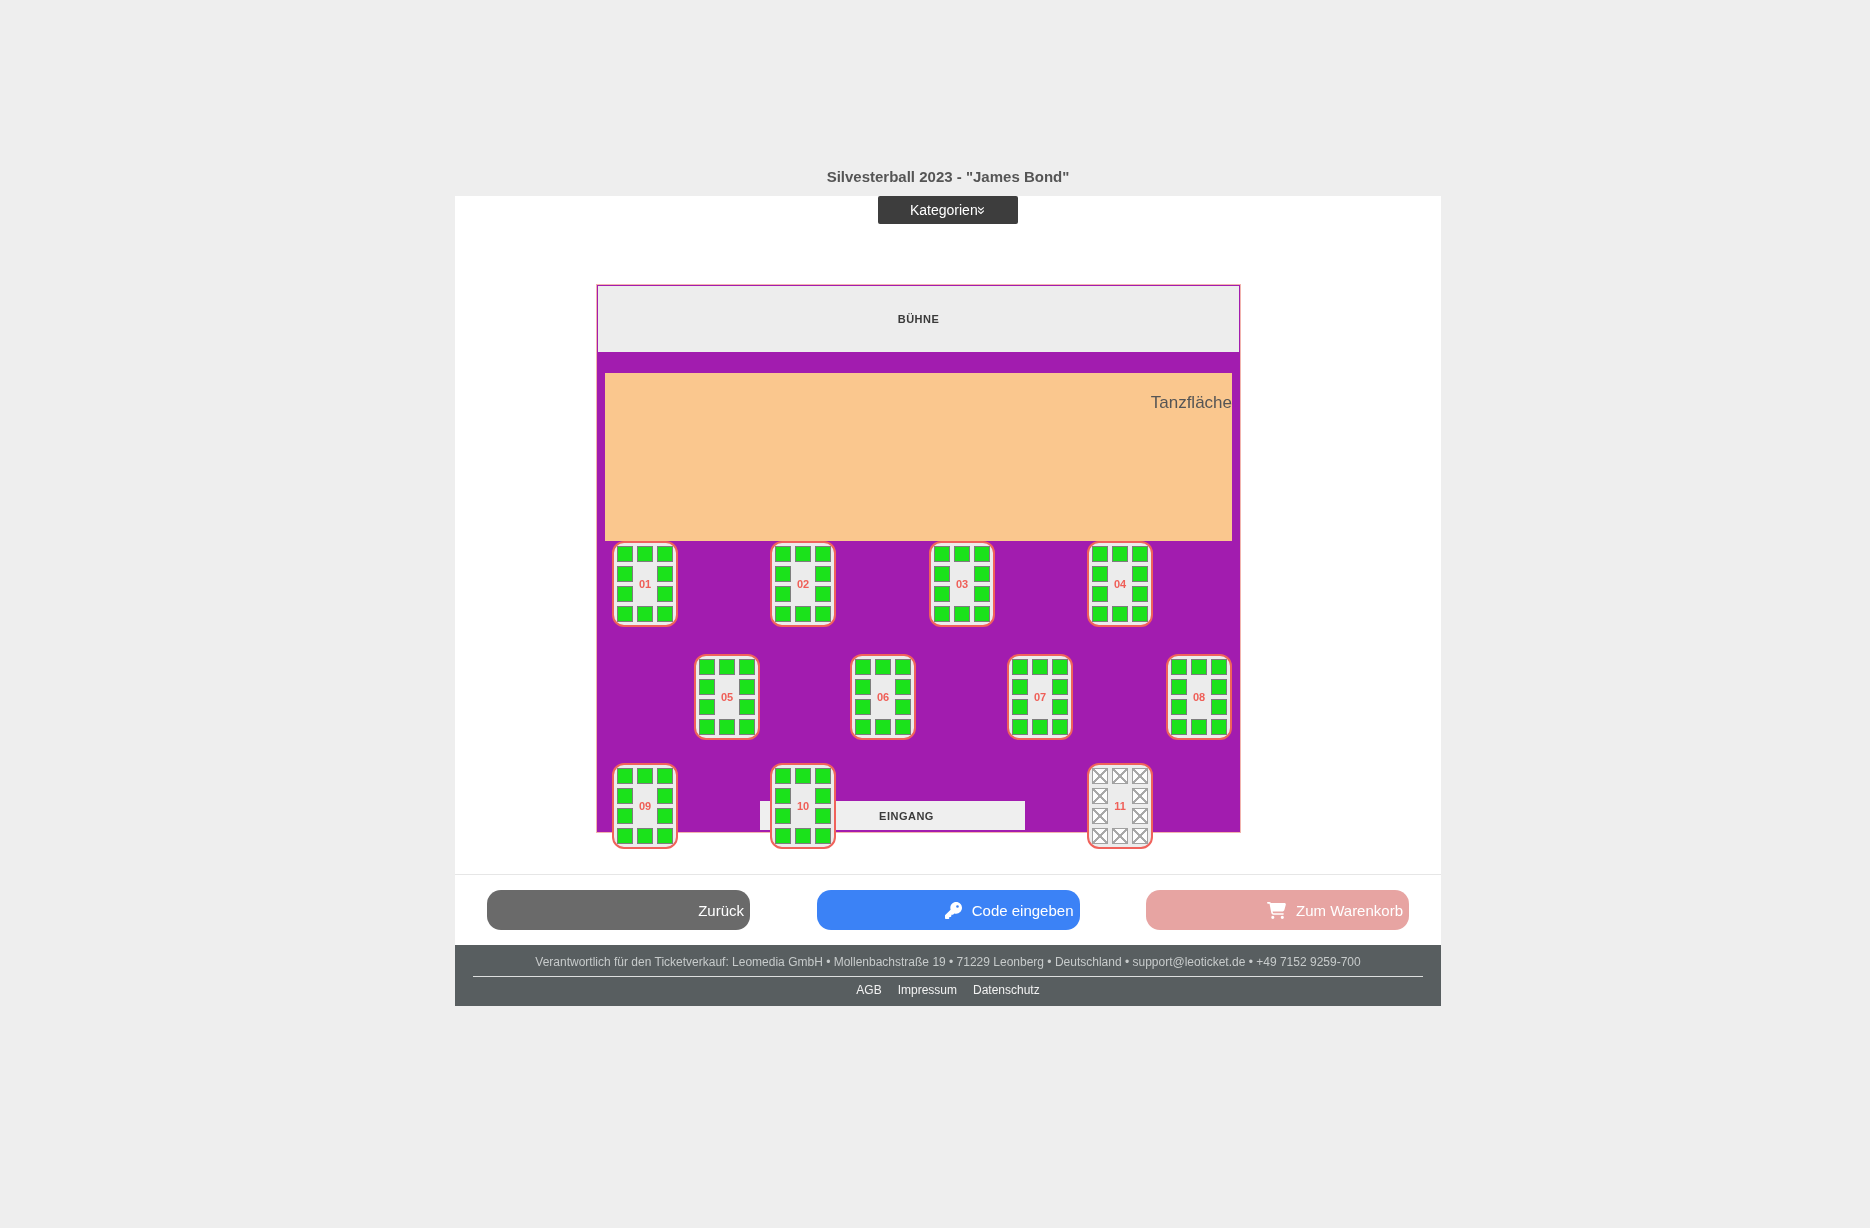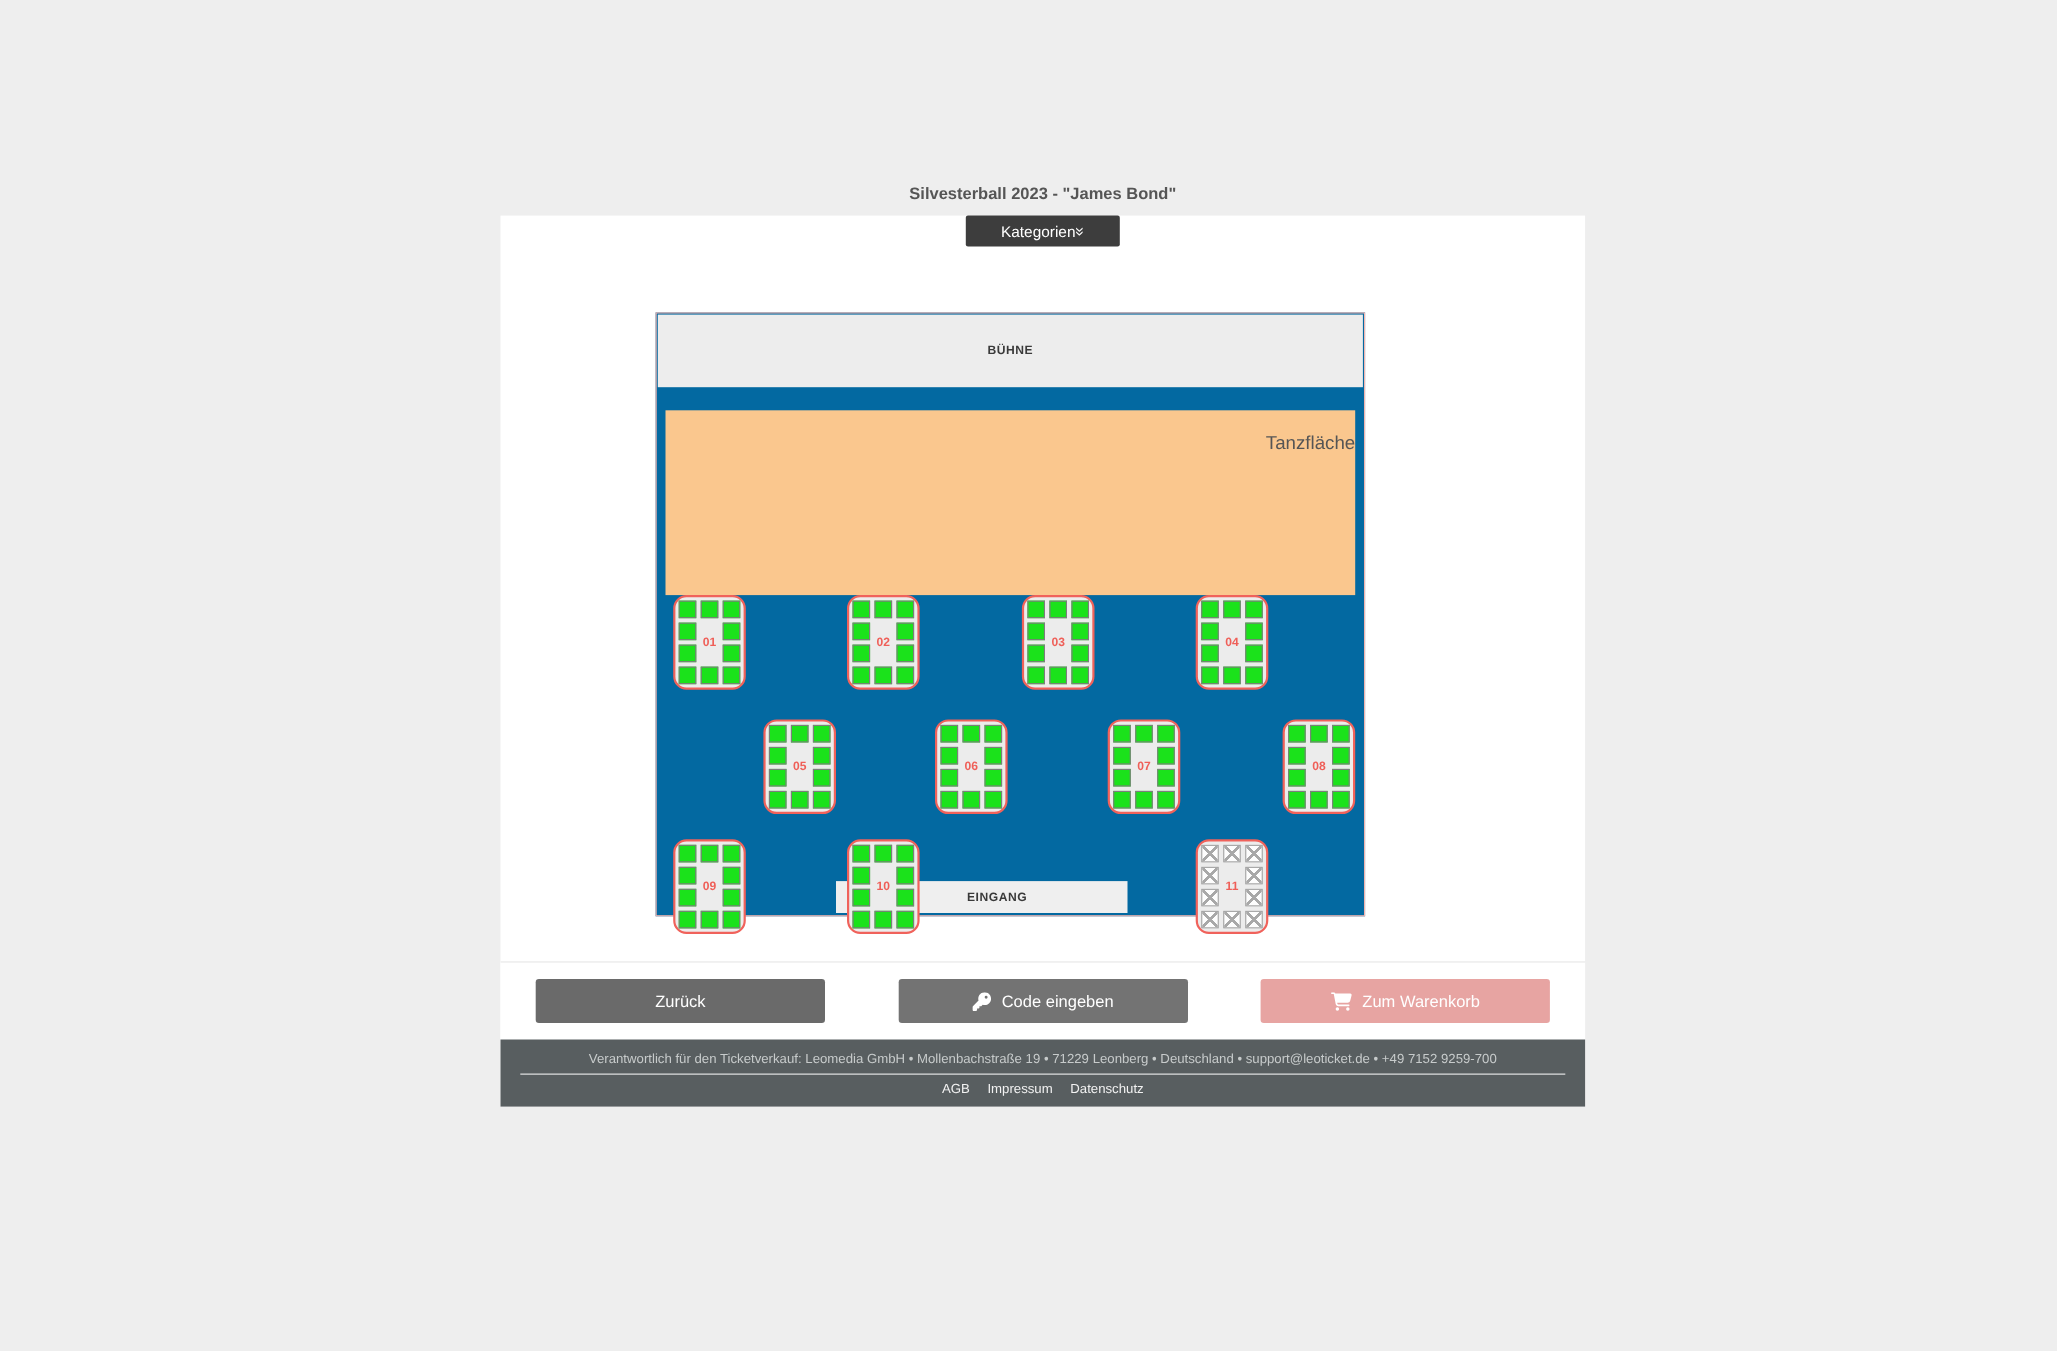--- a/index.html
+++ b/index.html
@@ -26,21 +26,21 @@
   }
   .cat-btn .chev{
     display:inline-block;transform:rotate(90deg);font-size:15px;line-height:1;
   }
   
   .map{
     position:relative;
     margin:60px 0 0 141px;
     width:645px;height:549px;
     border:1px solid #f2b4ae;
-    background:#0369a1;
+    background:#a21caf;
     box-sizing:border-box;
   }
   .stage{
     margin:1px 1px 0 1px;height:66px;background:#ededed;
     display:flex;align-items:center;justify-content:center;
     font-size:11px;font-weight:bold;color:#3a3a3a;letter-spacing:.5px;
   }
   .dancefloor{
     position:absolute;top:88px;left:8px;right:8px;height:148px;
     background:#fac78e;
@@ -80,26 +80,26 @@
   }
   
   .actions{
     margin-top:41px;
     border-top:1px solid #e6e6e6;
     padding:15px 32px;
     display:flex;justify-content:space-between;align-items:center;
     background:#ffffff;
   }
   .act-btn{
-    width:263px;height:40px;border:none;border-radius:3px;
-    display:flex;align-items:center;justify-content:center;gap:10px;
+    width:263px;height:40px;border:none;border-radius:14px;
+    display:flex;align-items:center;justify-content:flex-end;gap:10px;
     font-size:15px;color:#ffffff;font-family:"Liberation Sans",sans-serif;cursor:pointer;
   }
   .btn-back{background:#6a6a6a;}
-  .btn-code{background:#737373;}
+  .btn-code{background:#3b82f6;}
   .btn-cart{background:#e7a4a2;}
   .act-btn svg{display:block;}
   
   .footer{
     background:#585e60;
     padding-top:9px;
   }
   .footer-line{
     text-align:center;font-size:12px;line-height:16px;color:#c7cbcb;
   }

